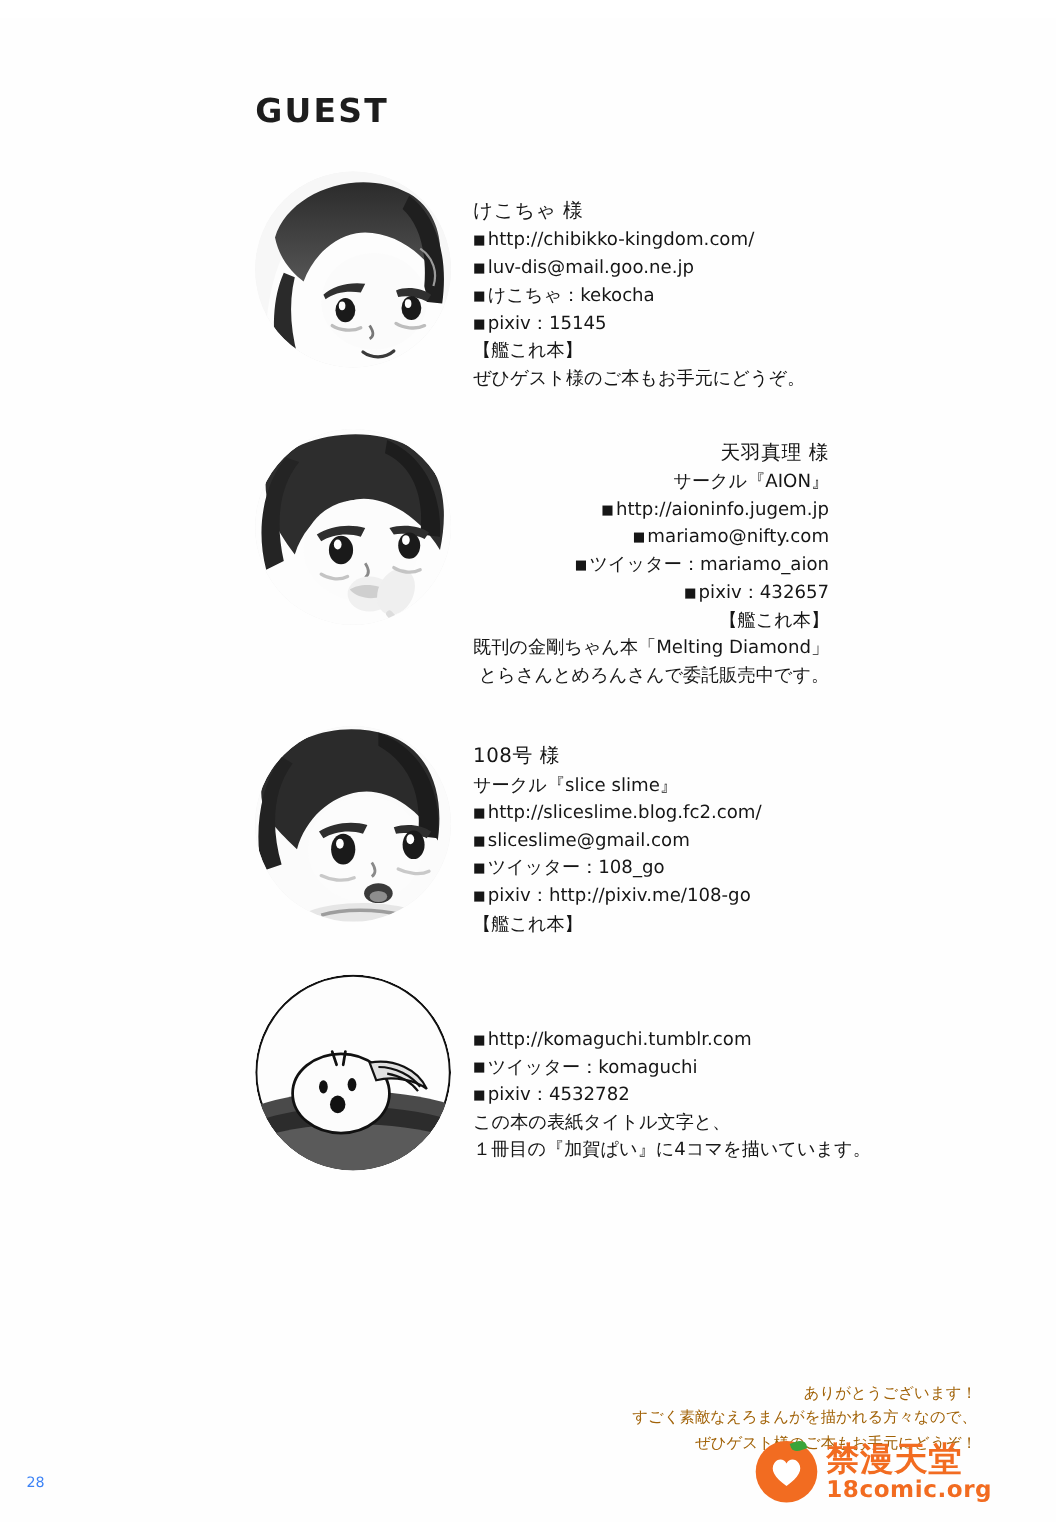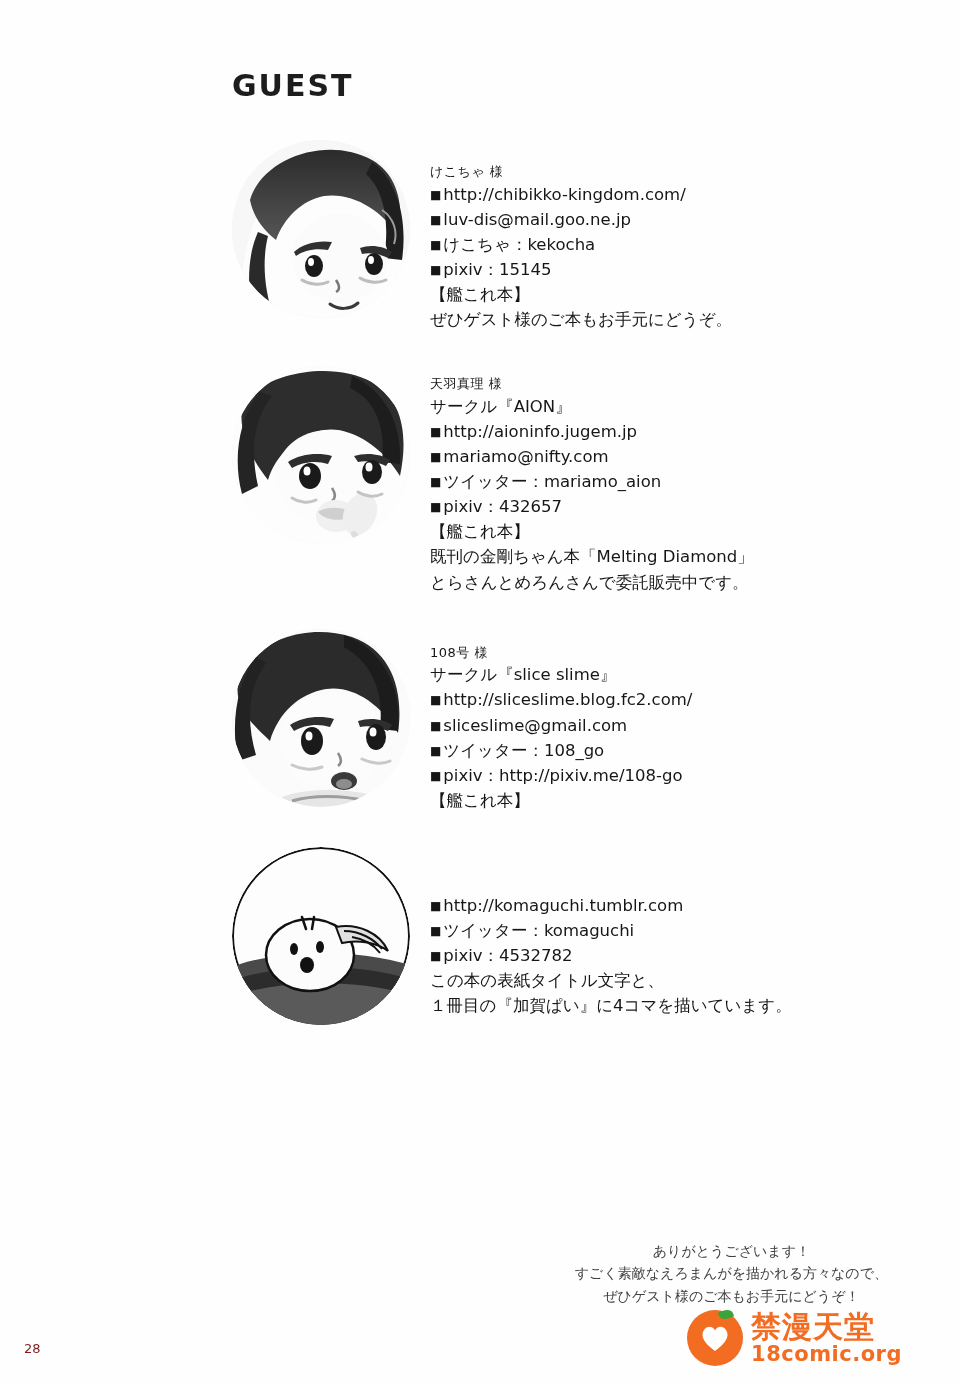--- a/index.html
+++ b/index.html
@@ -12,20 +12,21 @@
     height: 1384px;
     position: relative;
     font-family: "DejaVu Sans", "Liberation Sans", sans-serif;
     color: #1a1a1a;
     overflow: hidden;
   }
   .page {
     position: absolute;
     inset: 0;
     background: #fefefe;
+    margin-top: 16px;
   }
   .page-title {
     position: absolute;
     left: 232px;
     top: 68px;
     font-size: 30px;
     font-weight: bold;
     letter-spacing: 2px;
     color: #1d1d1d;
   }
@@ -52,49 +53,49 @@
   .avatar svg { display: block; width: 100%; height: 100%; }
   .info {
     margin-left: 20px;
     padding-top: 22px;
     font-size: 16.5px;
     line-height: 1.52;
     color: #161616;
   }
   .info .line { white-space: nowrap; }
   .info .name {
-    font-size: 13px;
+    font-size: 18px;
     letter-spacing: 0.5px;
   }
   .bullet::before {
     content: "■";
     font-size: 12px;
     margin-right: 2px;
     position: relative;
     top: -1px;
   }
-  .entry-2 .info { padding-top: 8px; }
+  .entry-2 .info { padding-top: 8px; text-align: right; }
   .entry-3 .info { padding-top: 14px; }
   .entry-4 .info { padding-top: 46px; }
 
   .closing {
     position: absolute;
     right: 72px;
     top: 1240px;
-    text-align: center;
+    text-align: right;
     font-size: 14px;
     line-height: 1.6;
-    color: #404040;
+    color: #a16207;
   }
   .page-number {
     position: absolute;
     left: 24px;
     bottom: 28px;
     font-size: 13px;
-    color: #7f1d1d;
+    color: #3b82f6;
   }
   .watermark {
     position: absolute;
     right: 58px;
     bottom: 18px;
     display: flex;
     align-items: center;
     gap: 8px;
   }
   .wm-circle {

